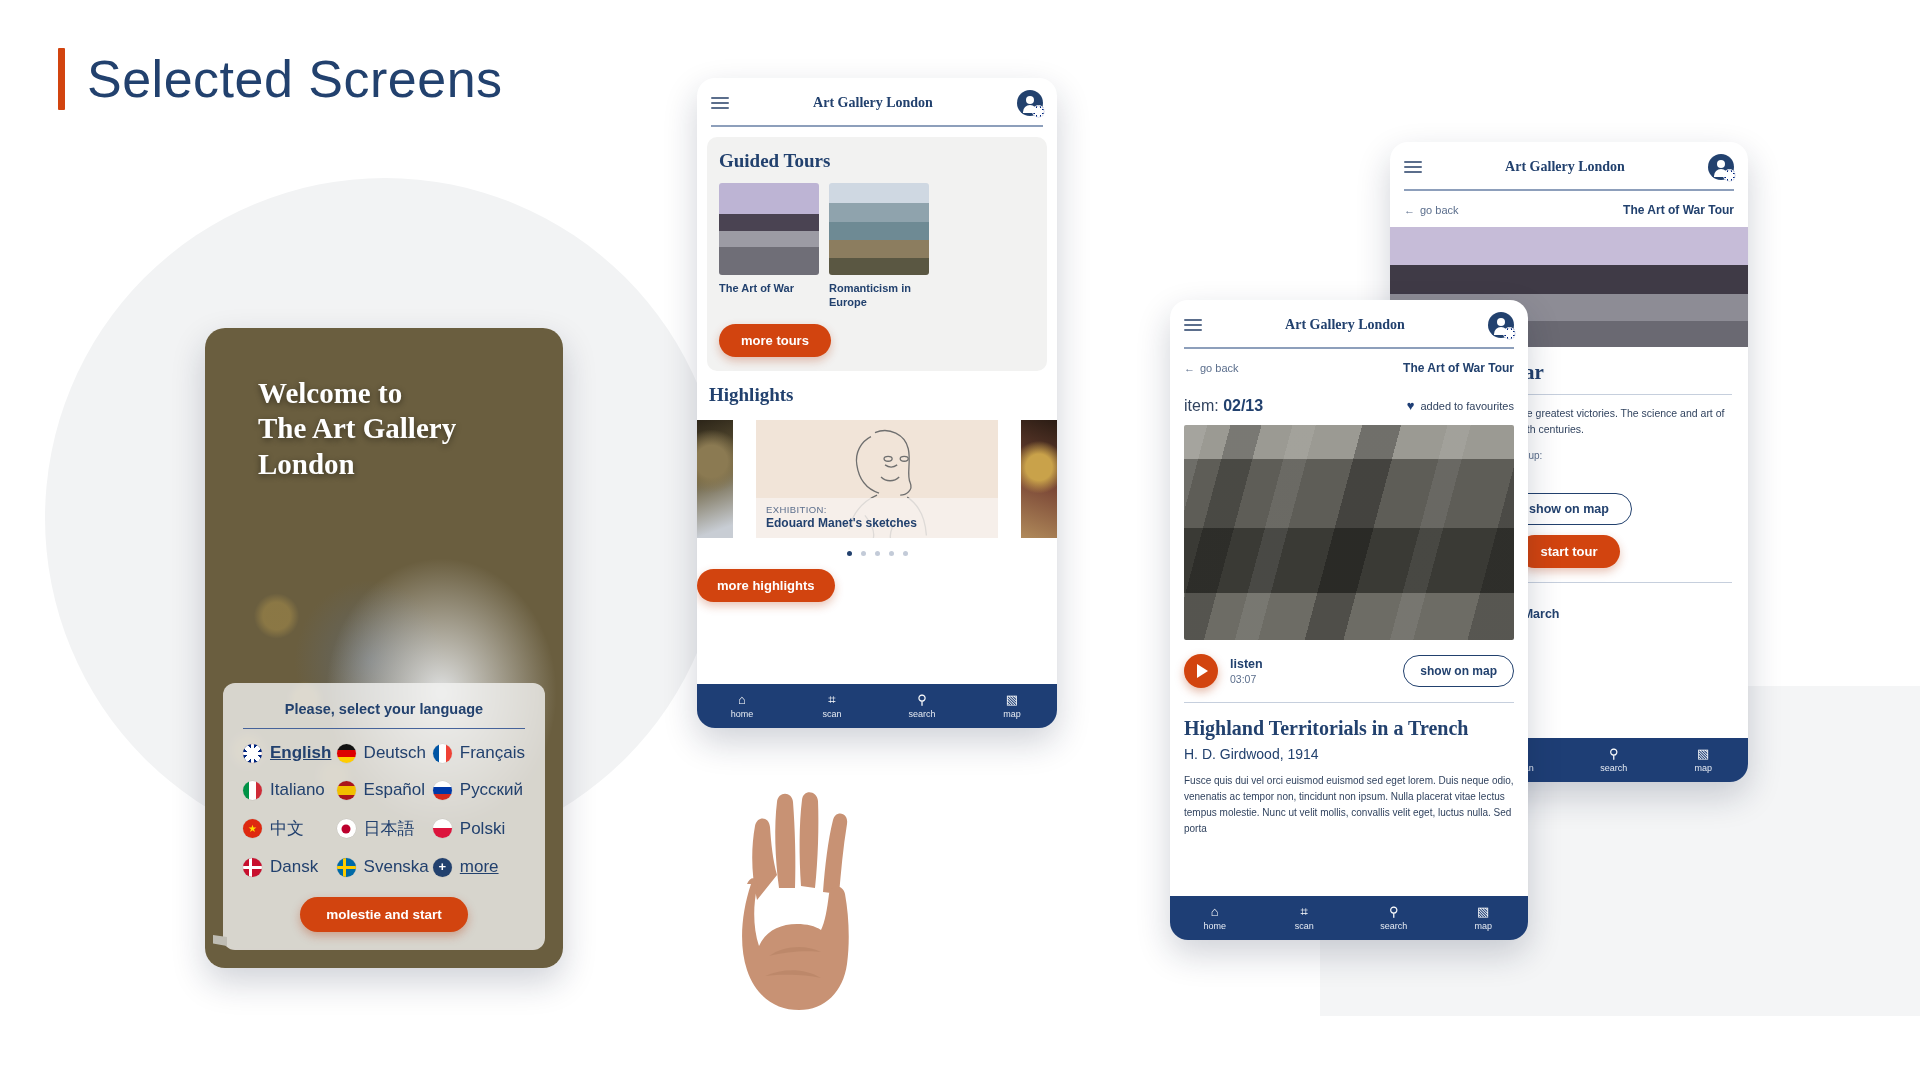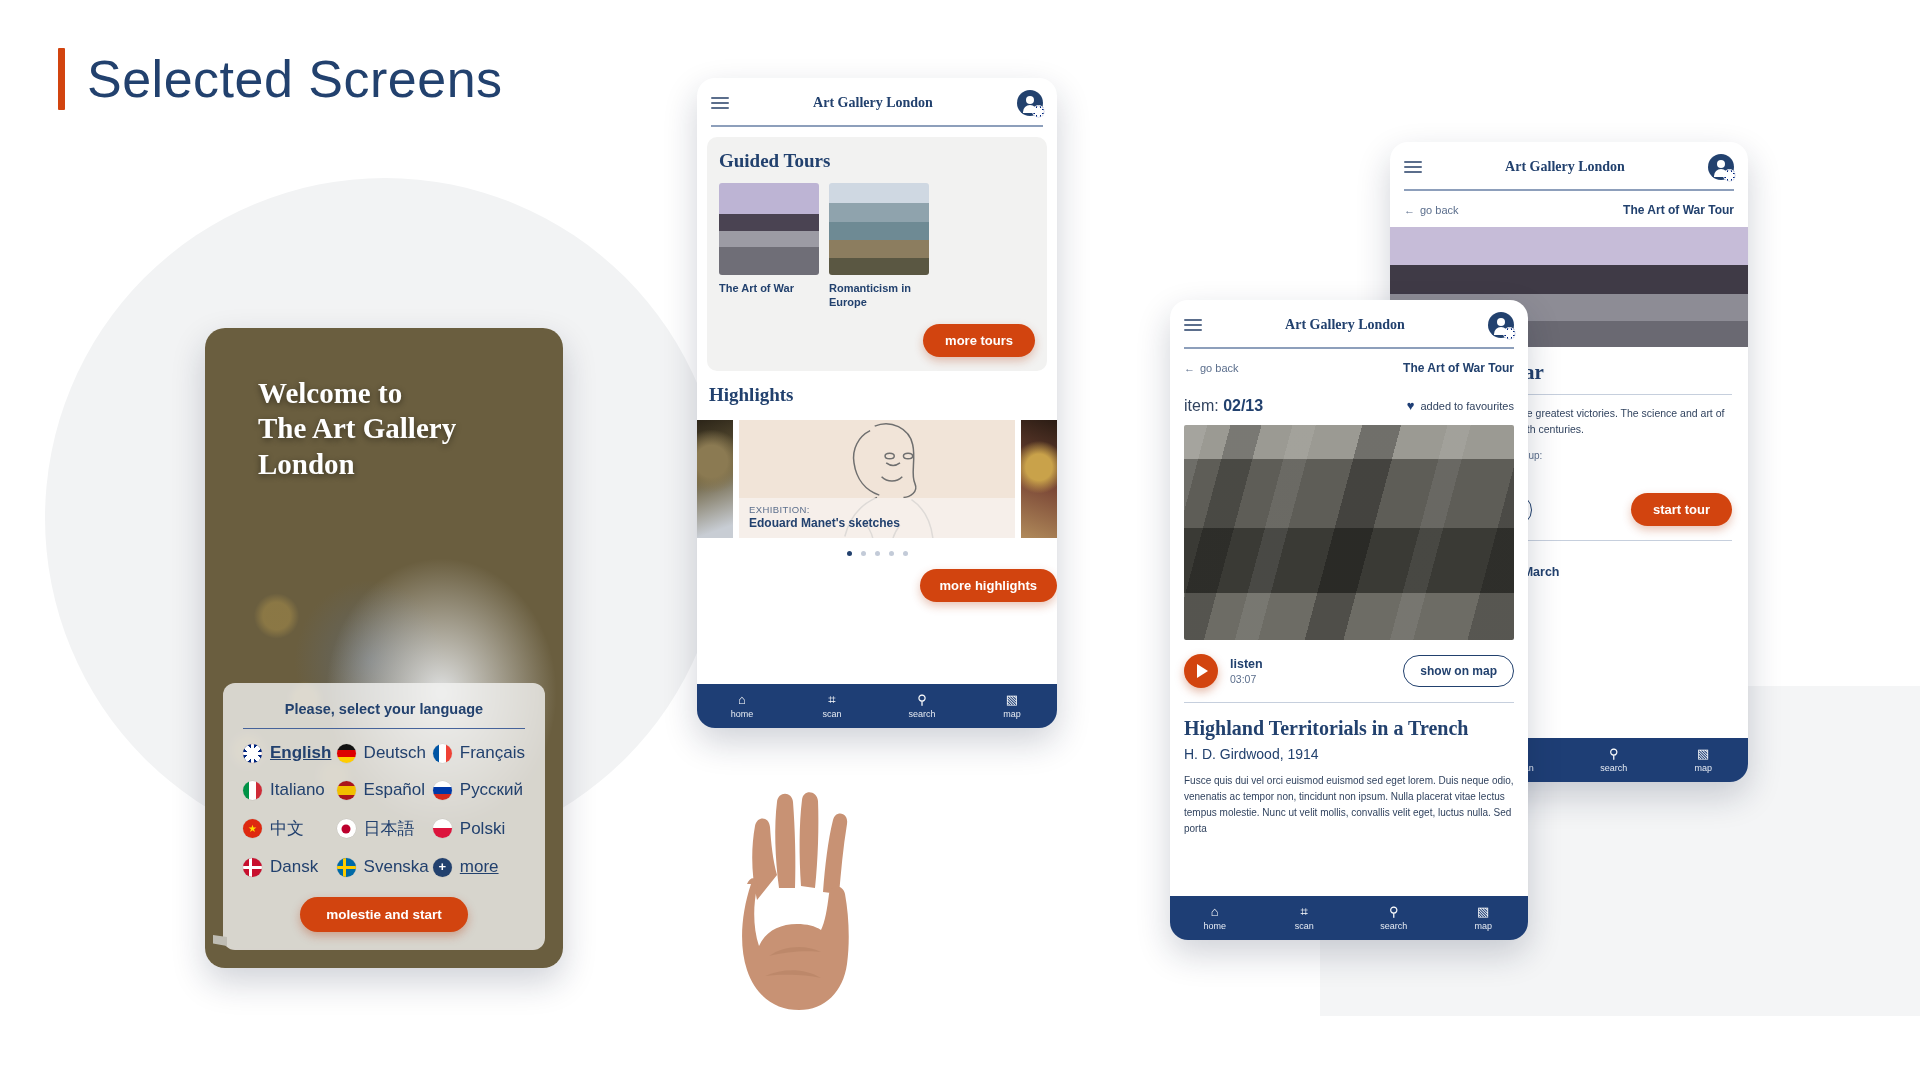--- a/index.html
+++ b/index.html
@@ -164,24 +164,24 @@
   .tour { width: 100px; }
   .tour-img { width:100px; height:92px; border-radius:3px; background:#888; overflow:hidden; }
   .tour-name { font-size:11px; font-weight:700; color:#22416e; line-height:1.25; margin-top:7px; }
   .t1 { background: linear-gradient(180deg,#bdb4d4 0 34%, #4a4352 34% 52%, #9c9ba4 52% 70%, #6f6e77 70% 100%); }
   .t2 { background: linear-gradient(180deg,#cfd8e2 0 22%, #8fa3ad 22% 42%, #6e8a94 42% 62%, #8c7d5f 62% 82%, #5a5742 82% 100%); }
   .t3 { background: radial-gradient(circle at 42% 38%, #d9c9b4 0 9%, transparent 11%),
                     radial-gradient(circle at 62% 30%, #c46b6b 0 7%, transparent 9%),
                     radial-gradient(circle at 34% 62%, #b8444a 0 7%, transparent 9%),
                     radial-gradient(circle at 68% 66%, #7e8f5a 0 8%, transparent 10%),
                     #1c1410; }
-  .center-btn-wrap { display:flex; justify-content:flex-end; margin-top:14px; }
+  .center-btn-wrap { display:flex; justify-content:flex-start; margin-top:14px; }
 
   .highlight-band { position:relative; margin-top:14px; }
-  .hl-strip { display:flex; gap:6px; padding-left:0; }
+  .hl-strip { display:flex; gap:23px; padding-left:0; }
   .hl-side { width:36px; height:118px; flex:0 0 36px; }
   .hl-main { flex:1; height:118px; position:relative; overflow:hidden; background:#efe2d6; }
   .hl-left { background: radial-gradient(circle at 40% 35%, #8b7a52 0 20%, transparent 40%), linear-gradient(160deg,#2b2418,#6a5e3c 45%,#c8cdd4 90%); }
   .hl-right { background: radial-gradient(circle at 50% 40%, #c9a24a 0 18%, transparent 36%), linear-gradient(200deg,#2a1c14,#7d4a38 55%,#b08a5a); }
   .hl-sketch { position:absolute; inset:0; background:#f0e3d7; }
   .hl-caption { position:absolute; left:0; right:0; bottom:0; background:rgba(247,242,238,0.82); padding:6px 10px 8px 10px; }
   .hl-kicker { font-size:9.5px; color:#5b6e8c; letter-spacing:.4px; }
   .hl-name { font-size:12px; font-weight:700; color:#22416e; margin-top:1px; }
   .dots { display:flex; justify-content:center; gap:9px; margin-top:13px; }
   .dot { width:5px; height:5px; border-radius:50%; background:#c3cbd8; }
@@ -193,21 +193,21 @@
   .goback { font-size:11px; color:#5b6e8c; display:flex; align-items:center; gap:5px; cursor:pointer; }
   .subbar-title { font-size:12px; font-weight:700; color:#22416e; }
   .hero { height:120px; background: linear-gradient(180deg,#c6bcd8 0 32%, #3f3a46 32% 56%, #8d8c95 56% 78%, #6a6972 78% 100%); }
   .tour-body { padding: 13px 16px 0 16px; }
   .tour-h { font-family:"Liberation Serif", serif; font-size:21px; font-weight:700; color:#22416e; }
   .tour-rule { height:1px; background:#c6cfdd; margin:9px 0 10px 0; }
   .tour-p { font-size:10.5px; color:#31435f; line-height:1.55; }
   .meta-row { display:flex; gap:14px; margin-top:13px; }
   .meta-k { font-size:10px; color:#5b6e8c; }
   .meta-v { font-size:12px; font-weight:700; color:#22416e; margin-top:2px; }
-  .tour-actions { display:flex; gap:2px; justify-content:space-between; align-items:center; margin-top:16px; }
+  .tour-actions { display:flex; gap:10px; justify-content:space-between; align-items:center; margin-top:16px;flex-direction:column; }
   .ghost-btn { background:#fff; color:#22416e; border:1.5px solid #22416e; border-radius:17px; font-size:12.5px; font-weight:700; padding:8px 22px; cursor:pointer; }
   .list-row { padding:10px 16px 0 16px; }
   .list-k { font-size:10px; color:#5b6e8c; }
   .list-v { font-size:12.5px; font-weight:700; color:#22416e; margin-top:3px; }
 
   
   #phone-item { left: 1170px; top: 300px; width: 358px; height: 640px; }
   .item-body { padding: 0 14px; }
   .item-meta { display:flex; justify-content:space-between; align-items:center; padding: 12px 0 10px 0; }
   .item-count { font-size:16px; color:#31435f; }

